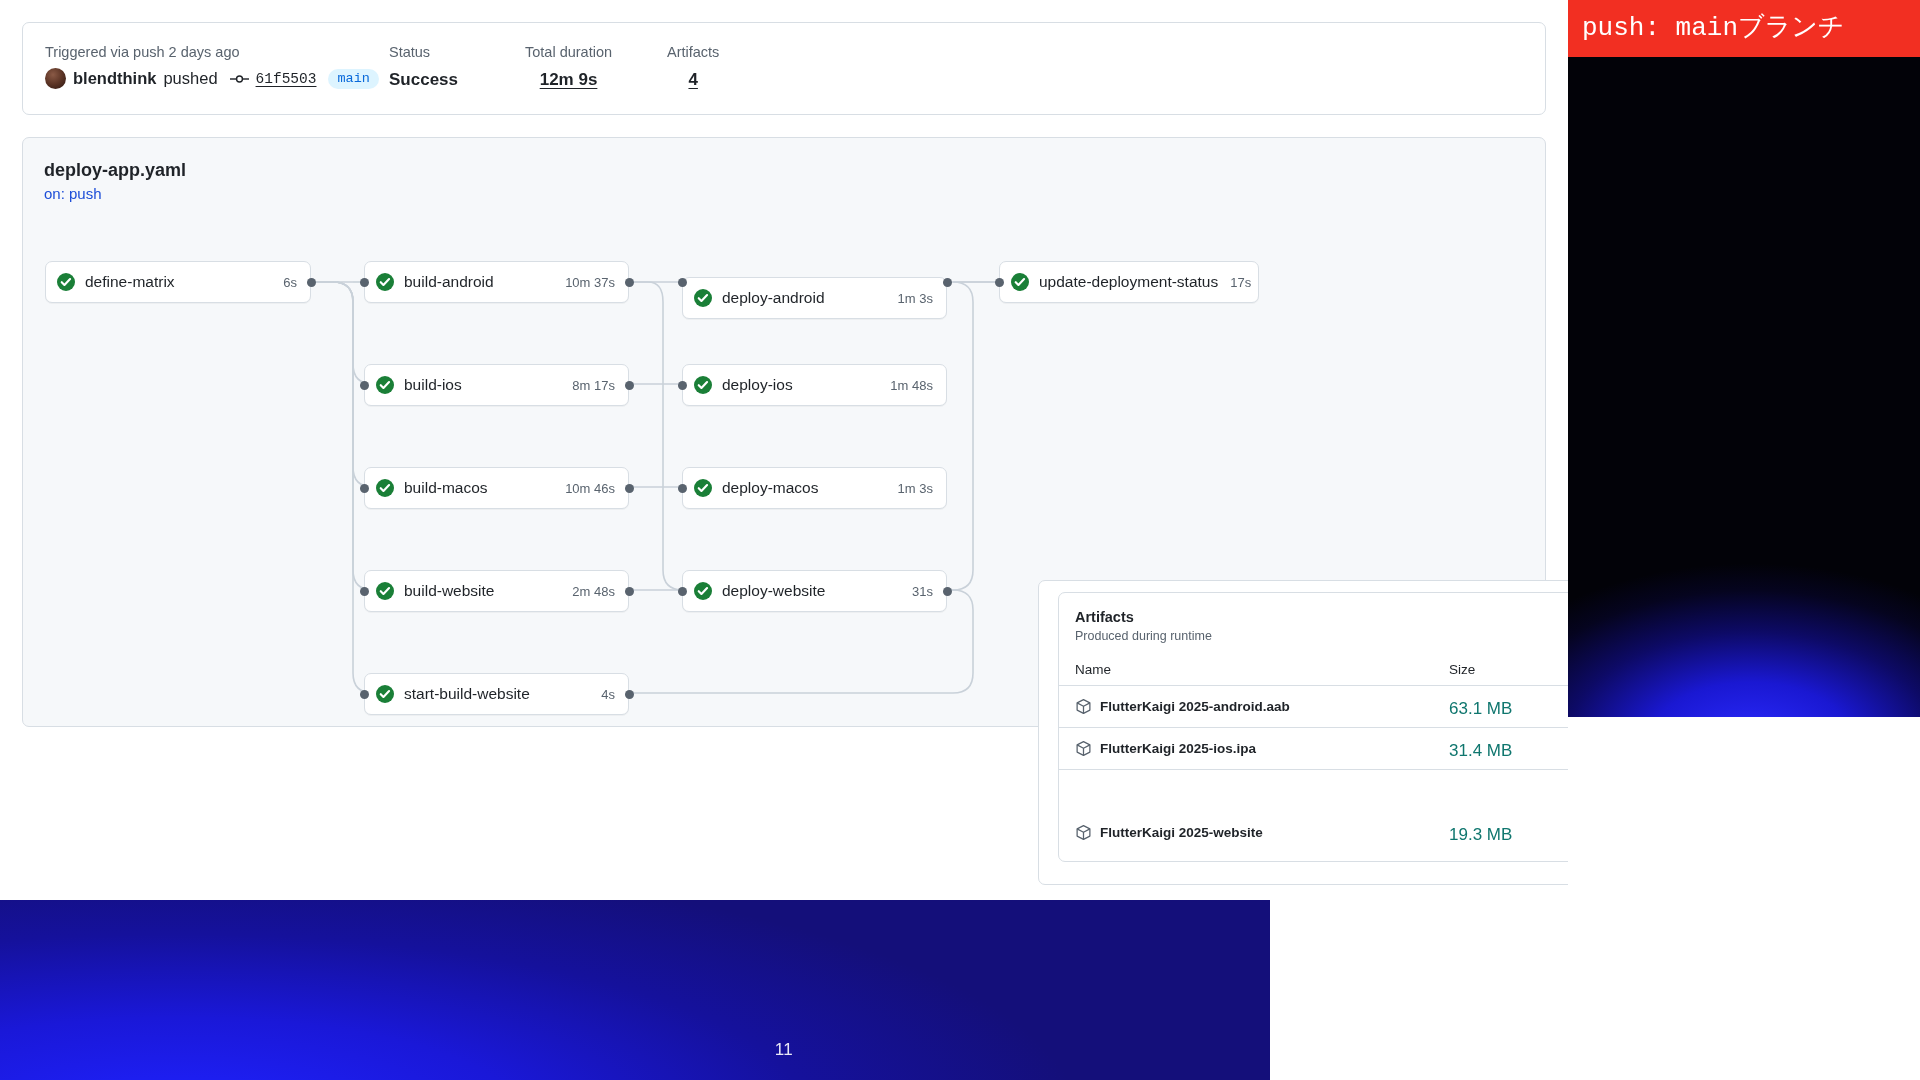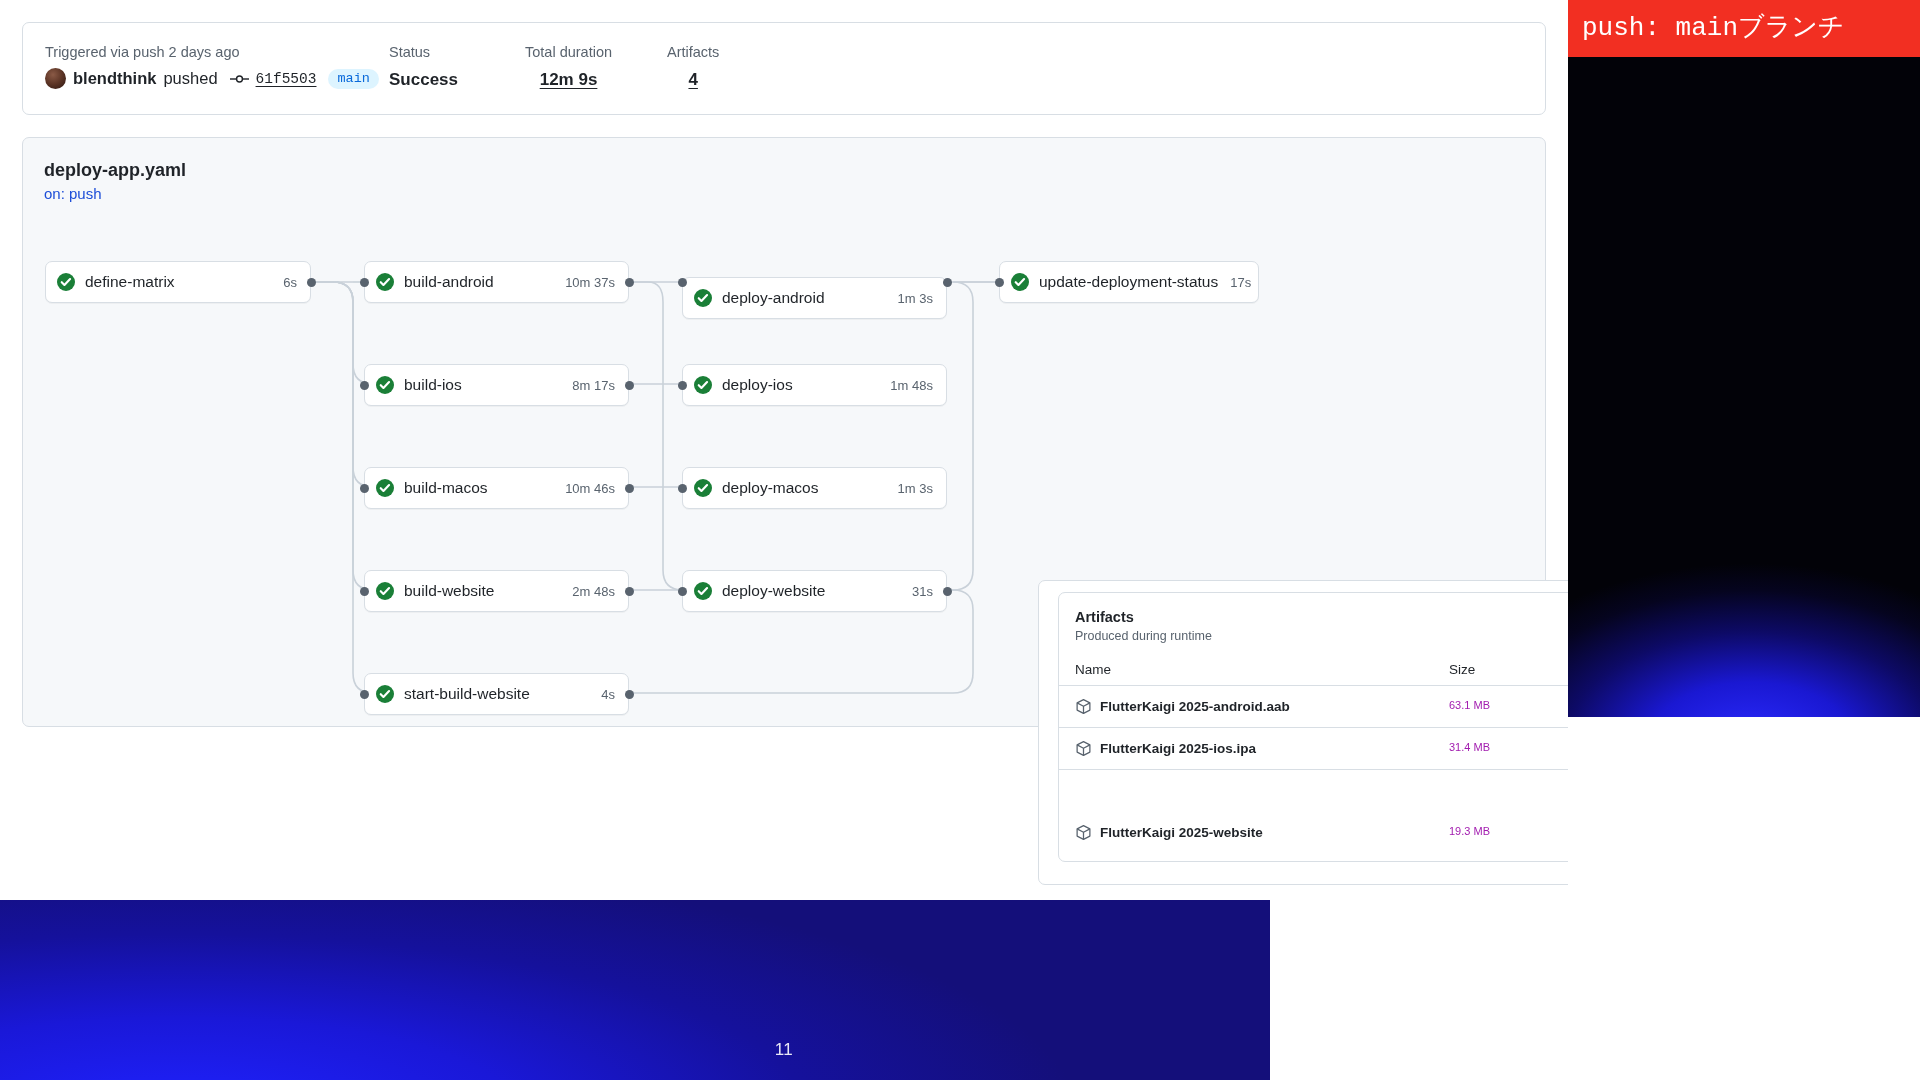--- a/index.html
+++ b/index.html
@@ -119,21 +119,21 @@
   }
   .art-head .h-name { position: absolute; left: 16px; top: 7px; font-size: 13.5px; color: #1f2328; }
   .art-head .h-size { position: absolute; left: 390px; top: 7px; font-size: 13.5px; color: #1f2328; }
   .art-row {
     position: absolute; left: 0; width: 862px; height: 42px;
     border-bottom: 1px solid #d8dee4;
   }
   .art-row:last-child { border-bottom: none; }
   .art-row .pkg { position: absolute; left: 16px; top: 12px; width: 17px; height: 17px; }
   .art-row .a-name { position: absolute; left: 41px; top: 13px; font-size: 13.5px; font-weight: bold; color: #1f2328; white-space: nowrap; }
-  .art-row .a-size { position: absolute; left: 390px; top: 13px; font-size: 11px; color: #a21caf; white-space: nowrap; }
+  .art-row .a-size { position: absolute; left: 390px; top: 13px; font-size: 17px; color: #0f766e; white-space: nowrap; }
 </style>
 </head>
 <body>
 
 <div id="stage">
 
   <div class="slide-bg"></div>
   <div class="slide-number">11</div>
 
   <div class="gh-page">

